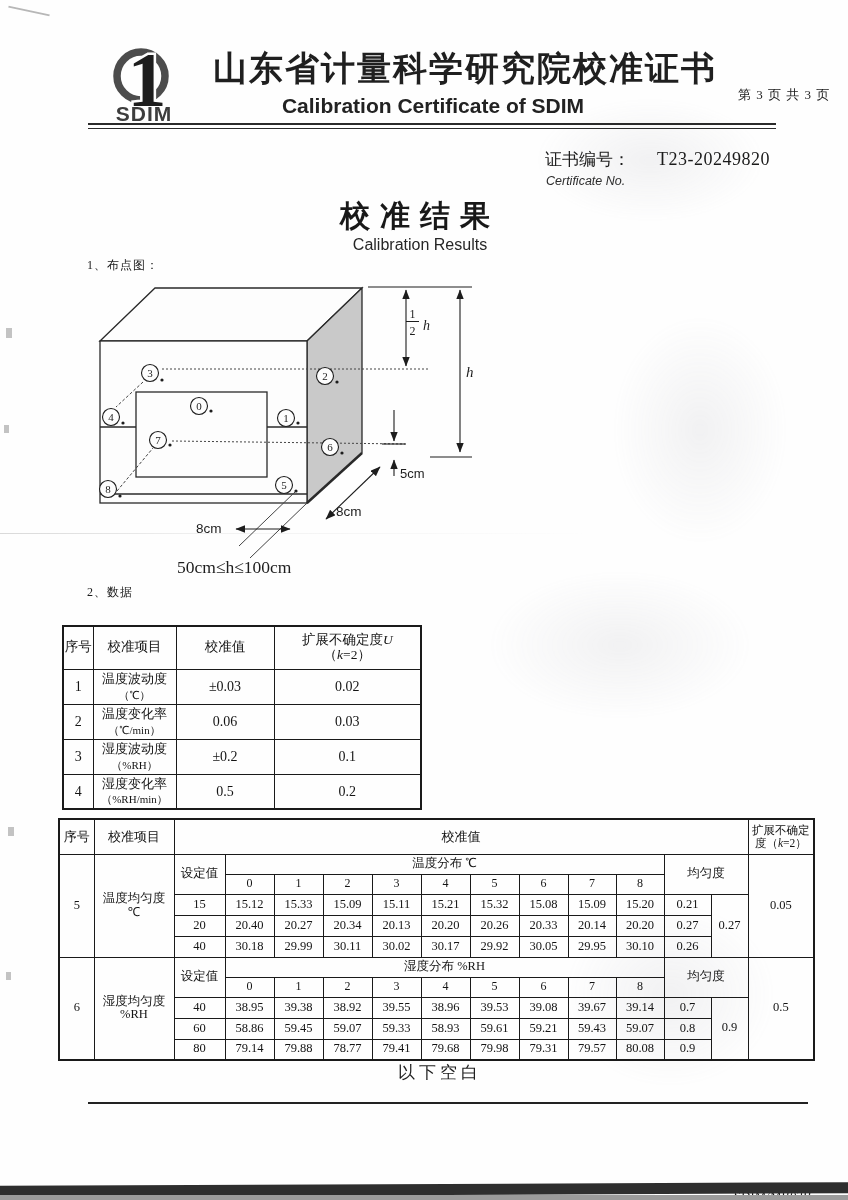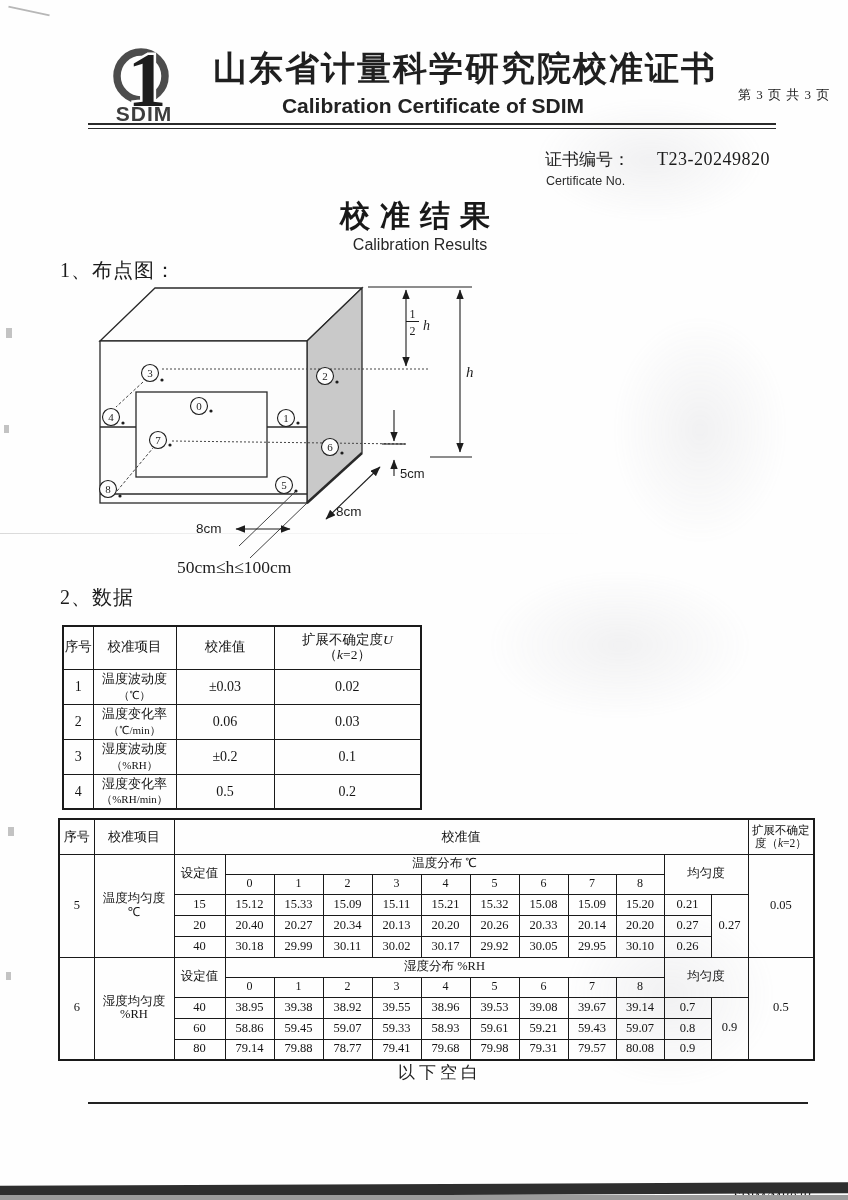--- a/index.html
+++ b/index.html
@@ -12,27 +12,27 @@
     letter-spacing:1px;color:#3d3d3d;}
   .title-cn{left:213px;top:46px;width:540px;font-weight:bold;font-size:34px;
     letter-spacing:2px;color:#1f1f1f;white-space:nowrap;}
   .page-info{left:738px;top:86px;font-size:13px;letter-spacing:1px;white-space:nowrap;}
   .title-en{left:248px;top:94px;width:370px;text-align:center;
     font-family:"Liberation Sans",sans-serif;font-weight:bold;font-size:21px;color:#222;}
   .double-rule{left:88px;top:123px;width:688px;height:3px;
     border-top:2px solid #2a2a2a;border-bottom:1px solid #2a2a2a;}
   .certno-label{left:545px;top:148px;font-size:17px;}
   .certno-value{left:657px;top:149px;font-size:18px;letter-spacing:.5px;}
-  .certno-sub{left:546px;top:174px;font-family:"Liberation Sans",sans-serif;font-size:12.5px;color:#2c2c2c;}
+  .certno-sub{left:546px;top:174px;font-family:"Liberation Sans",sans-serif;font-size:12.5px;color:#2c2c2c;font-style:italic;}
   .res-cn{left:290px;top:196px;width:260px;text-align:center;
     font-family:"Liberation Sans",sans-serif;font-weight:bold;font-size:30px;
     letter-spacing:10px;color:#181818;white-space:nowrap;}
   .res-en{left:290px;top:236px;width:260px;text-align:center;
     font-family:"Liberation Sans",sans-serif;font-size:16px;color:#262626;}
-  .sec-label{font-size:20px;letter-spacing:1px;}
+  .sec-label{font-size:12px;letter-spacing:1px;margin-left:27px;}
   .s1{left:60px;top:257px;} .s2{left:60px;top:584px;}
   
   svg text{font-family:"Liberation Serif",serif;fill:#1d1d1d;}
   svg .sans{font-family:"Liberation Sans",sans-serif;}
   
   table{border-collapse:collapse;table-layout:fixed;color:#141414;}
   td{border:1px solid #1a1a1a;text-align:center;vertical-align:middle;
      padding:0;line-height:1.1;overflow:hidden;}
   .t1{left:62px;top:625px;width:358px;border:2px solid #1a1a1a;font-size:14px;}
   .t1 .hd{font-size:13.5px;}

